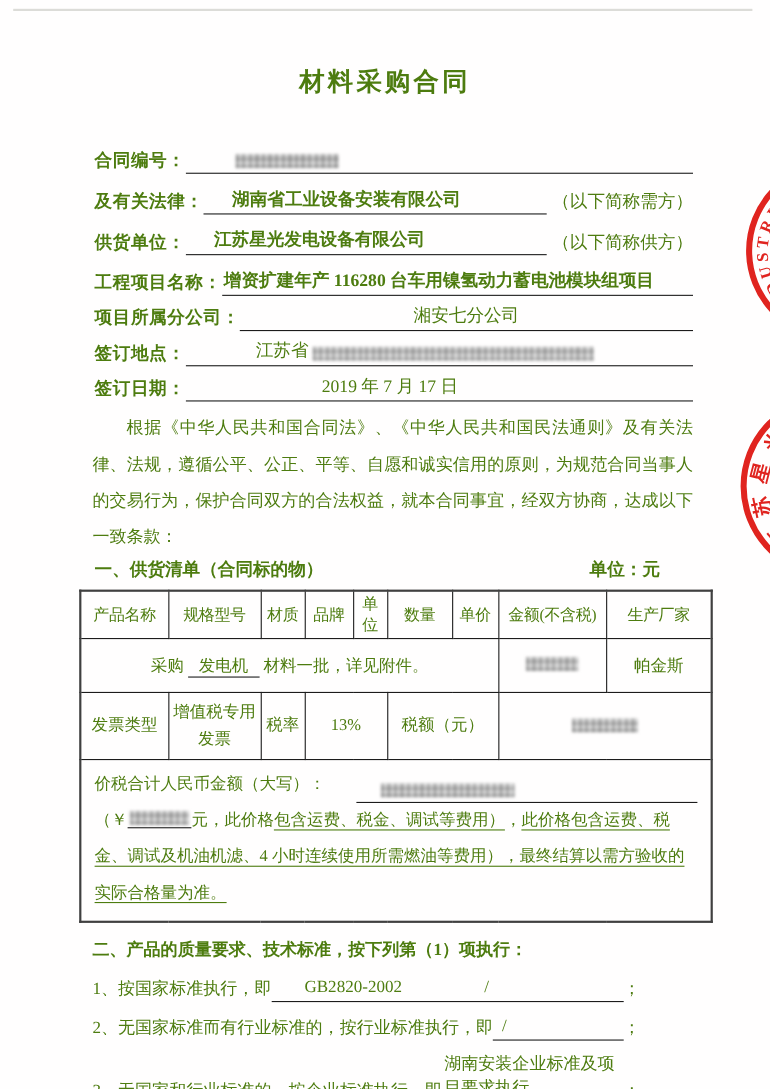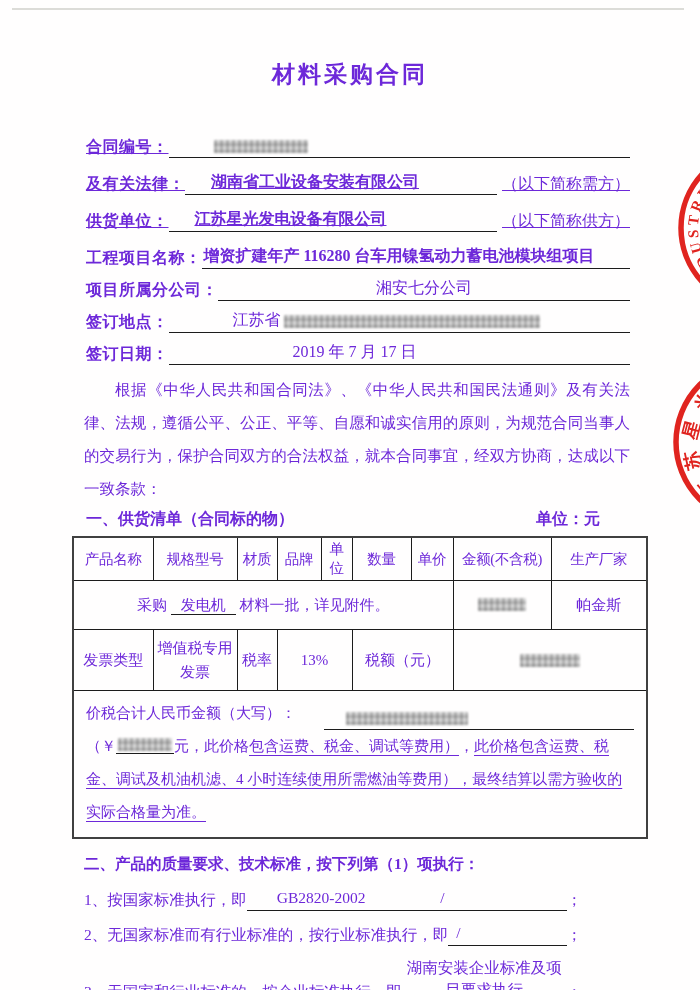--- a/index.html
+++ b/index.html
@@ -1,26 +1,26 @@
 <!DOCTYPE html>
 <html><head>
 <meta charset="utf-8">
 <style>
   html,body{margin:0;padding:0;background:#ffffff;}
   .page{
     position:relative;width:700px;height:990px;background:#fffefe;overflow:hidden;
-    font-family:"Liberation Serif","DejaVu Serif",serif;color:#6d28d9;
+    font-family:"Liberation Serif","DejaVu Serif",serif;color:#4d7c0f;
   }
   .scan-strip{position:absolute;top:8px;left:12px;right:16px;height:2px;background:#dcdcd8;}
   .title{padding-top:58px;text-align:center;font-size:23px;font-weight:700;letter-spacing:3px;line-height:34px;}
   .content{padding:0 56px 0 72px;}
   
   .fields{margin:42px 0 0 14px;}
   .frow{display:flex;align-items:flex-end;font-size:16px;line-height:22px;margin-bottom:8px;margin-right:14px;}
-  .frow.mb-lg{margin-bottom:13px;text-decoration:underline;}
+  .frow.mb-lg{margin-bottom:13px;}
   .flabel{font-weight:700;white-space:nowrap;letter-spacing:.5px;}
   .fline{flex:1;border-bottom:1.5px solid #1c1c1c;display:flex;align-items:flex-end;min-height:22px;padding:0 2px 1px 2px;}
   .fline.center{justify-content:center;}
   .fsuffix{white-space:nowrap;margin-left:5px;}
   .bv{font-weight:700;}
   .redact{
     display:inline-block;height:13px;border-radius:1px;margin-bottom:3px;
     background:
       repeating-linear-gradient(90deg,#bdbdbd 0 3px,#e4e4e4 3px 6px),
       repeating-linear-gradient(0deg,#cccccc 0 3px,#efefef 3px 7px);
@@ -41,21 +41,21 @@
   .u-pad{border-bottom:1px solid #1c1c1c;padding:0 10px 1px 10px;}
   .cell-total{text-align:left !important;padding:6px 12px 8px 12px !important;font-size:15.5px;line-height:33px;}
   .caps-line{display:flex;align-items:flex-end;gap:28px;}
   .caps-line .fline{border-bottom-width:1.5px;}
   .uline{text-decoration:underline;text-underline-offset:4px;}
   
   .sec2{margin:13px 0 0 12px;font-size:15.5px;}
   .sec2-head{font-weight:700;line-height:24px;}
   .item{display:flex;align-items:flex-end;line-height:22px;margin-top:11px;margin-right:62px;}
   .item .fline{border-bottom-width:1.5px;}
-  .item-fill{display:flex;text-align:center;}
+  .item-fill{display:flex;}
   
   .stamp{position:absolute;pointer-events:none;}
   .stamp-top{left:638px;top:126px;}
   .stamp-bottom{left:635px;top:340px;}
 </style>
 </head>
 <body>
 
 <div class="page">
   <div class="scan-strip"></div>

